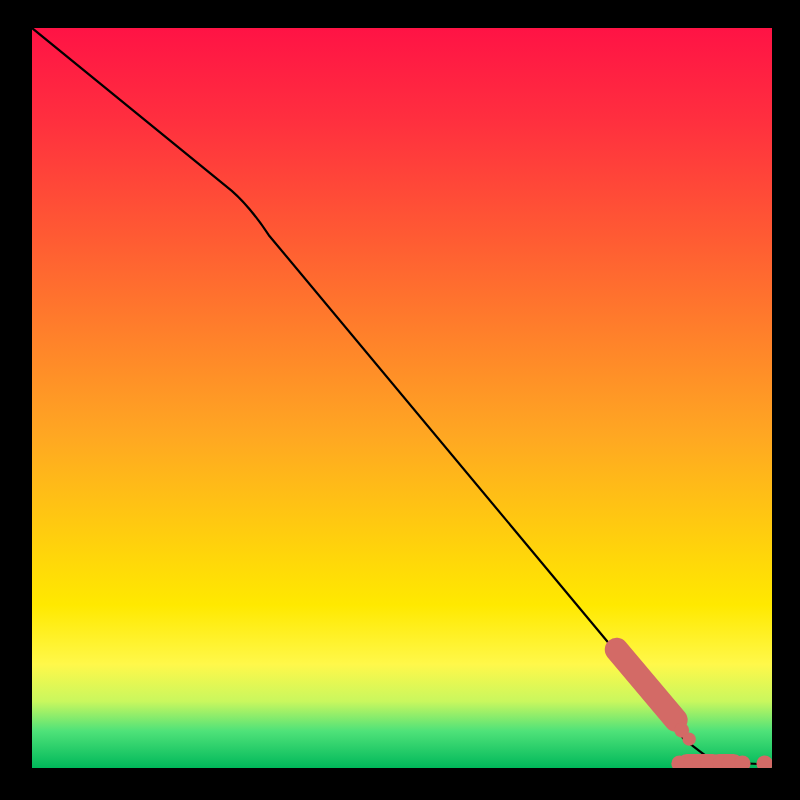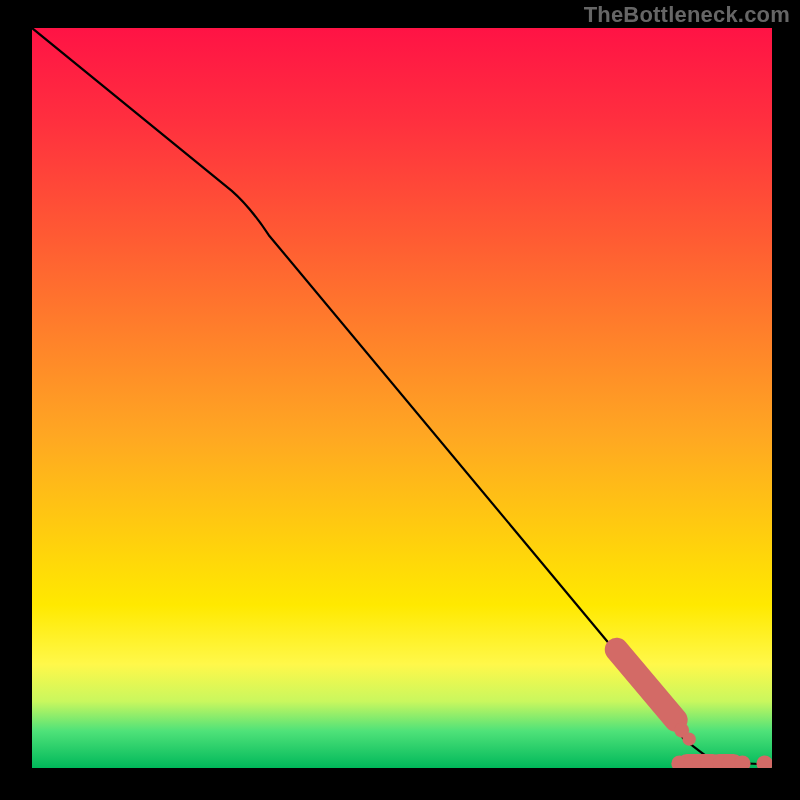--- a/index.html
+++ b/index.html
@@ -68,21 +68,20 @@
   .dot {
     fill: #d36a66;
     stroke: none;
   }
 </style>
 </head>
 <body>
 
 <div class="stage">
 
-  <div class="watermark">TheBottleneck.com</div>
 
   <div class="plot">
     <div class="plot-bg"></div>
 
     <svg class="overlay" viewBox="0 0 740 740">
 
       <path id="curve-path" class="curve" d="M 0 0 L 199.8 162.79999999999995 Q 218.3 179 236.8 207.20000000000005 L 606.8 651.2 Q 629 680.8 651.2 710.4 Q 670 725.5 680.8000000000001 732.6 Q 710.4000000000001 736.3 740 736.3"></path>
 
       <g id="diag-seg">
           <line x1="584.6" y1="621.6" x2="643.8" y2="691.9" stroke="#d36a66" stroke-width="23.68" stroke-linecap="round"></line>

